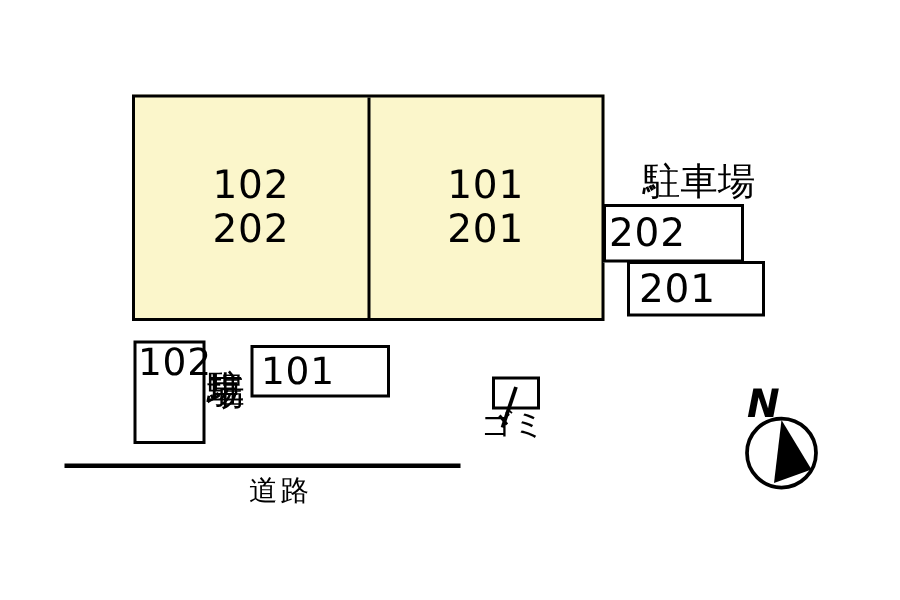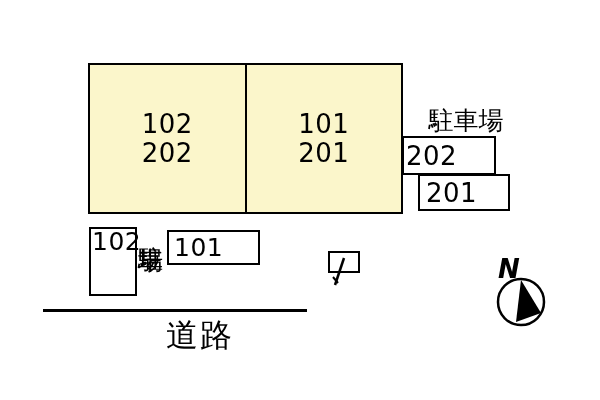--- a/index.html
+++ b/index.html
@@ -93,21 +93,21 @@
   
   .road-line {
     position: absolute;
     left: 43px; top: 309px;
     width: 264px; height: 3px;
     background: #000;
   }
   .road-label {
     position: absolute;
     left: 166px; top: 314px;
-    font-size: 32px;
+    font-size: 19px;
     letter-spacing: 2px;
   }
   
   .compass { position: absolute; left: 488px; top: 250px; }
 </style>
 </head>
 <body>
 
 <div class="canvas">
 
@@ -137,20 +137,21 @@
   <div class="pbox pbox-101">
     <span>101</span>
   </div>
 
   <div class="garbage-box"></div>
   <svg class="garbage-leader" width="40" height="45" viewBox="0 0 40 45">
     <line x1="19" y1="8" x2="10" y2="35" stroke="#000" stroke-width="2.5"></line>
     <line x1="8" y1="27" x2="13" y2="33" stroke="#000" stroke-width="2"></line>
   </svg>
   <div class="garbage-label">
+    <div>ゴミ</div>
   </div>
 
   <div class="road-line"></div>
   <div class="road-label">道路</div>
 
   <svg class="compass" width="72" height="82" viewBox="0 0 72 82">
     <text x="10" y="28" font-size="26" font-style="italic" font-weight="bold" font-family="DejaVu Sans, sans-serif" fill="#000">N</text>
     <circle cx="33" cy="52" r="23" fill="none" stroke="#000" stroke-width="2.5"></circle>
     <polygon points="33,30 28,72 53,63" fill="#000"></polygon>
   </svg>

